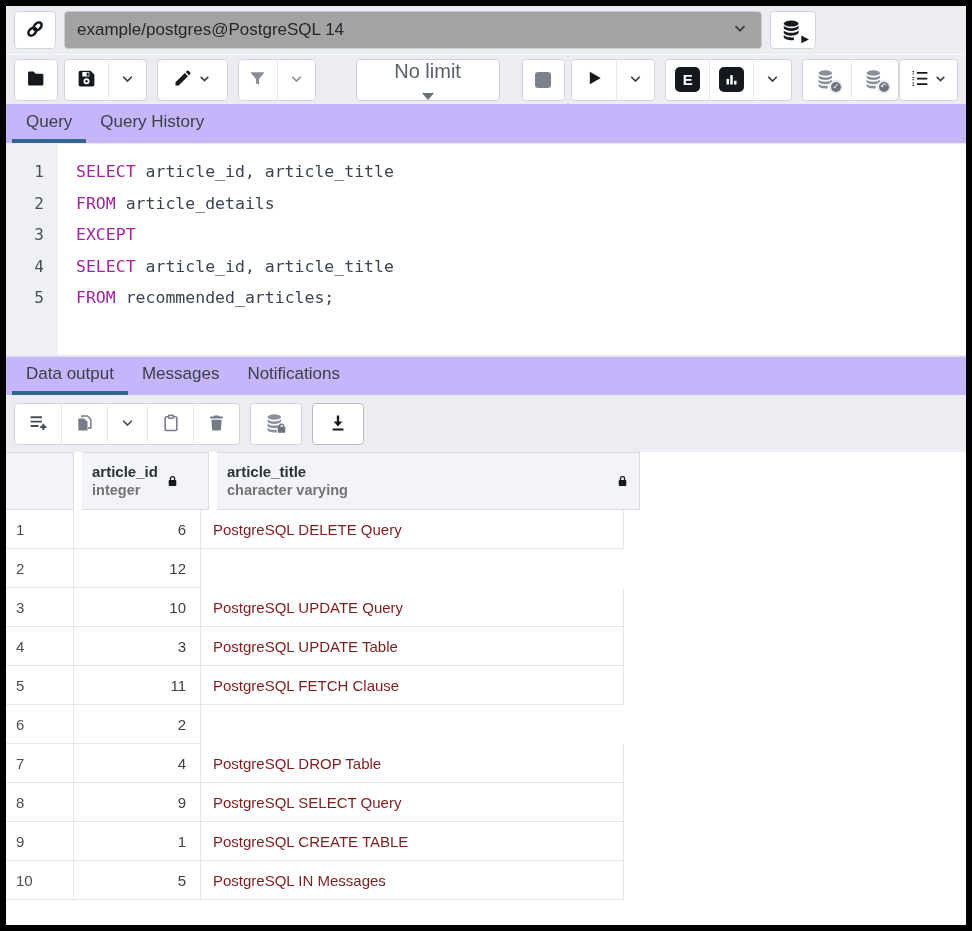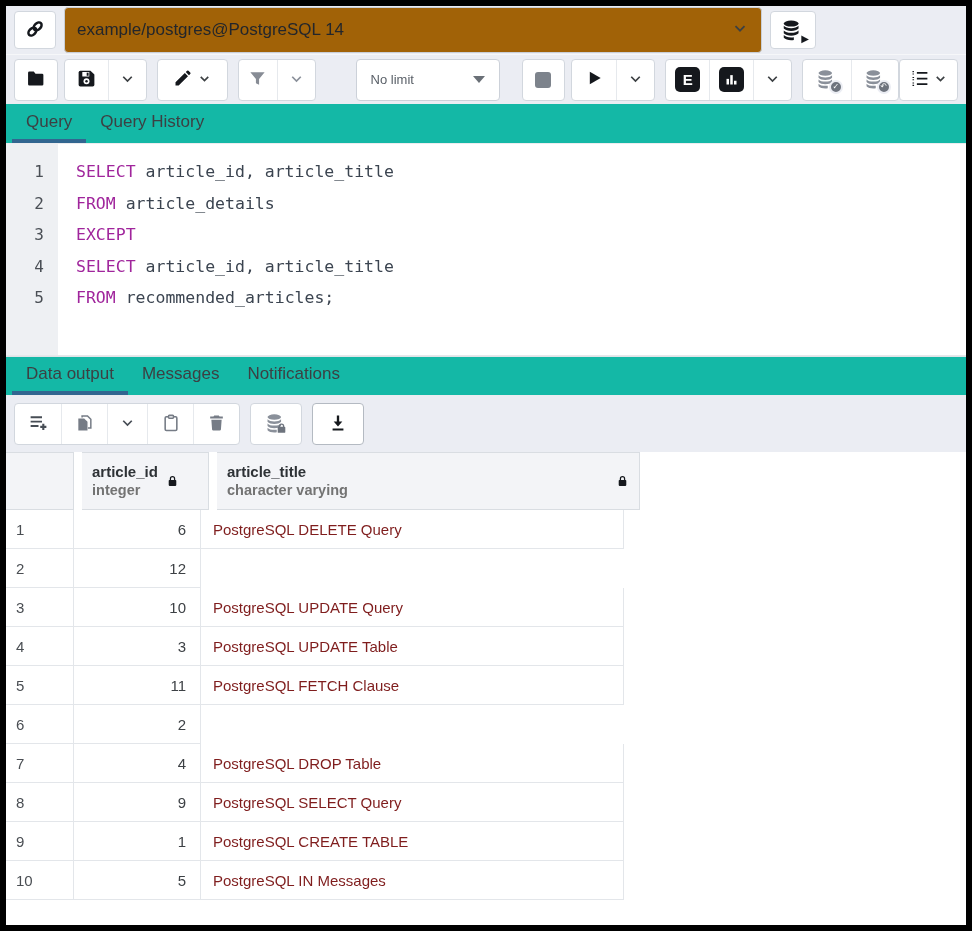--- a/index.html
+++ b/index.html
@@ -4,42 +4,42 @@
 <style>
   * { box-sizing: border-box; margin: 0; padding: 0; }
   body { font-family: "Liberation Sans", sans-serif; background: #fff; }
   .frame { width: 972px; height: 931px; background: #000; padding: 6px; }
   .app { width: 100%; height: 100%; background: #fff; display: flex; flex-direction: column; overflow: hidden; }
 
   
   .conn-bar { height: 48px; background: var(--toolbar-bg); display: flex; align-items: center; gap: 8px; padding: 0 8px; flex: 0 0 auto; }
   .btn { background: #fff; border: 1px solid #d2d7de; border-radius: 4px; display: flex; align-items: center; justify-content: center; color: #15181d; cursor: pointer; }
   .conn-btn { width: 42px; height: 38px; }
-  .conn-select { width: 698px; height: 46px; background: #a16207; border: 1px solid #c9ced6; border-radius: 4px; display: flex; align-items: center; justify-content: space-between; padding: 0 12px; font-size: 17px; color: #23262b; cursor: pointer; }
+  .conn-select { width: 698px; height: 38px; background: #a3a3a3; border: 1px solid #c9ced6; border-radius: 4px; display: flex; align-items: center; justify-content: space-between; padding: 0 12px; font-size: 17px; color: #23262b; cursor: pointer; }
   .newconn-btn { width: 46px; height: 38px; position: relative; }
 
   
   .toolbar { height: 50px; background: var(--toolbar-bg); border-top: 1px solid #f6f7f9; display: flex; align-items: center; padding: 0 8px; flex: 0 0 auto; }
   .group { display: flex; align-items: stretch; background: #fff; border: 1px solid #d2d7de; border-radius: 4px; height: 42px; overflow: hidden; }
   .cell { display: flex; align-items: center; justify-content: center; width: 40px; border: none; background: transparent; color: #15181d; cursor: pointer; }
   .cell + .cell { border-left: 1px solid #e6e9ed; }
   .cell.wide { width: 46px; }
   .single { height: 42px; width: 46px; }
   .dim { color: #8a909a; }
-  .limit-select { margin-left: 40px; width: 150px; height: 42px; background: #fff; border: 1px solid #ccd1d9; border-radius: 4px; display: flex; align-items: center; justify-content: space-between; padding: 0 14px; font-size: 13px; color: #5a6068; cursor: pointer; }
+  .limit-select { margin-left: 40px; width: 150px; height: 42px; background: #fff; border: 1px solid #ccd1d9; border-radius: 4px; display: flex; align-items: center; justify-content: space-between; padding: 0 14px; font-size: 20px; color: #5a6068; cursor: pointer; flex-direction: column; }
   .tri-down { width: 0; height: 0; border-left: 6px solid transparent; border-right: 6px solid transparent; border-top: 7px solid #6a7077; }
   .stop-sq { width: 16px; height: 16px; background: #7d838c; border-radius: 3px; }
   .badge-sq { width: 25px; height: 25px; background: #15181d; border-radius: 5px; color: #fff; display: flex; align-items: center; justify-content: center; font-weight: bold; font-size: 15px; }
   .db-wrap { position: relative; width: 24px; height: 24px; }
   .db-badge { position: absolute; right: -4px; bottom: -2px; width: 14px; height: 14px; border-radius: 50%; background: #6d737d; border: 2px solid #ebedf3; color: #fff; font-size: 8px; line-height: 10px; text-align: center; font-family: "DejaVu Sans", sans-serif; }
   .play-badge { position: absolute; right: -5px; bottom: -2px; font-size: 10px; color: #15181d; background: #fff; border-radius: 2px; line-height: 10px; padding: 0 1px; }
   .ml10 { margin-left: 10px; } .ml6 { margin-left: 6px; } .ml22 { margin-left: 22px; }
 
   
-  .tabbar { background: #14b8a6; display: flex; padding-left: 6px; height: 40px; border-bottom: 1px solid #ececef; flex: 0 0 auto; }
+  .tabbar { background: #c4b5fd; display: flex; padding-left: 6px; height: 40px; border-bottom: 1px solid #ececef; flex: 0 0 auto; }
   .tab { padding: 0 14px; font-size: 17px; color: #3c4043; display: flex; align-items: center; border-bottom: 4px solid transparent; cursor: pointer; }
   .tab.active { border-bottom-color: var(--accent); }
   .result-tabs { border-top: 1px solid #e0e3e7; }
 
   
   .editor { height: 212px; display: flex; border-bottom: 1px solid #e6e8eb; flex: 0 0 auto; background: #fff; }
   .gutter { width: 52px; background: #eef0f3; padding: 12px 14px 0 0; text-align: right; font-family: "DejaVu Sans Mono", monospace; font-size: 16px; color: #4a4f55; line-height: 31.5px; }
   .code { padding: 12px 0 0 18px; font-family: "DejaVu Sans Mono", monospace; font-size: 16.5px; color: #3b4450; line-height: 31.5px; white-space: pre; }
   .kw { color: var(--kw); font-weight: normal; }
 

